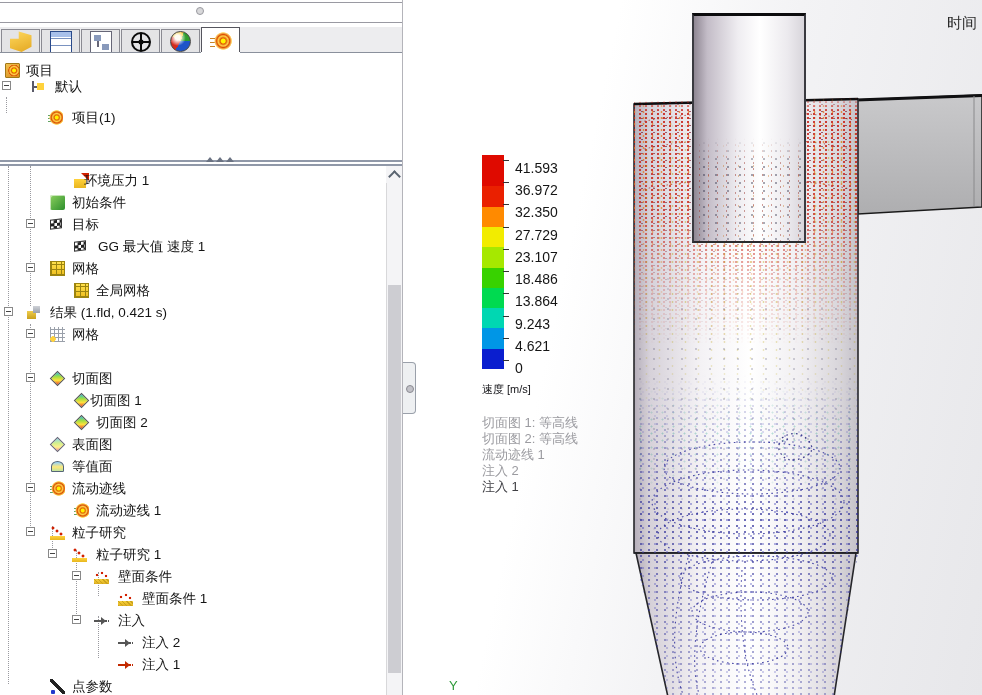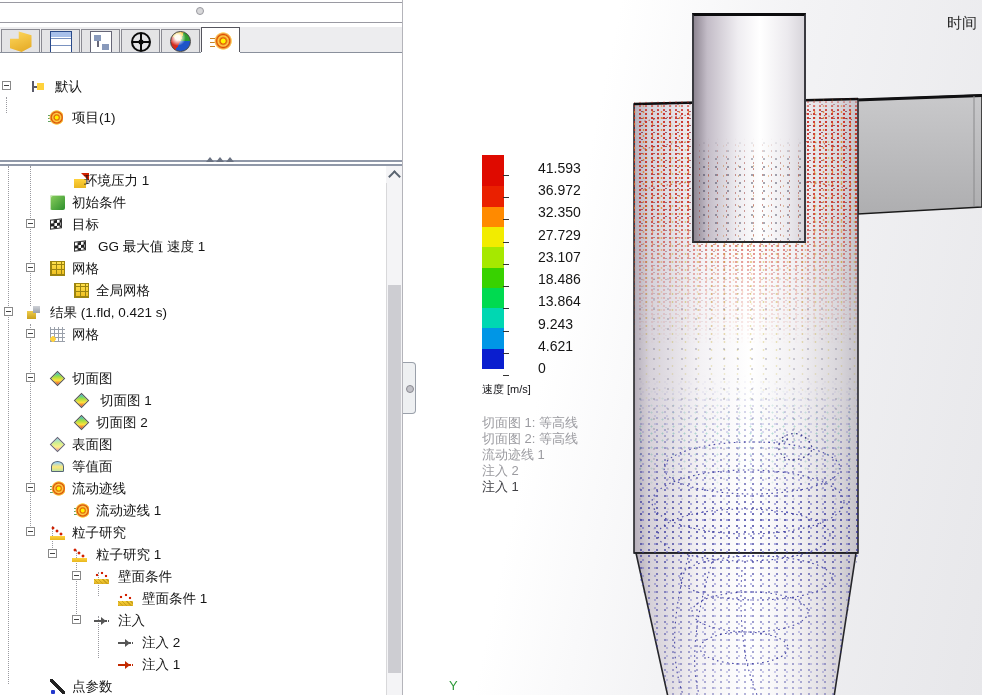--- a/index.html
+++ b/index.html
@@ -179,21 +179,21 @@
        radial-gradient(circle,rgba(45,45,70,.55) .7px,transparent 1.1px),
        radial-gradient(circle,rgba(200,110,20,.5) .7px,transparent 1.1px);
        background-size:9px 6px,12px 8px,15px 10px;background-position:1px 0,4px 3px,7px 5px;
        -webkit-mask-image:linear-gradient(180deg,transparent 122px,rgba(0,0,0,.8) 150px,rgba(0,0,0,.7) 230px);
        mask-image:linear-gradient(180deg,transparent 122px,rgba(0,0,0,.8) 150px,rgba(0,0,0,.7) 230px);}
 
   
   .legend-bar{position:absolute;left:79px;top:155px;width:22px;height:214px;display:flex;flex-direction:column;}
   .legend-bar div{flex:1;}
   .legend-bar div:first-child{flex:1.55;}
-  .lrow{position:absolute;left:100px;height:16px;display:flex;align-items:flex-end;gap:23px;}
+  .lrow{position:absolute;left:100px;height:16px;display:flex;align-items:flex-start;}
   .ltick{width:6px;height:1px;background:#333;margin-right:6px;}
   .lval{font-size:14px;color:#151515;}
   .ltitle{position:absolute;left:79px;top:382px;font-size:11px;color:#141418;}
   .pline{position:absolute;left:79px;font-size:13px;color:#9b9ba0;white-space:nowrap;}
   .pline.dark{color:#3f3f44;}
 
   .timelbl{position:absolute;left:544px;top:14px;width:36px;overflow:hidden;font-size:15px;color:#2a2a2a;white-space:nowrap;}
   .ylbl{position:absolute;left:46px;top:678px;font-size:13px;color:#2f9a3a;}
 </style>
 </head>
@@ -223,20 +223,24 @@
       </div>
     <div class="tab active" style="left:201px">
         <span class="tbi tbi-flow"></span>
       </div>
   </div>
   <div class="tabstrip-underline"></div>
   <div class="abs" style="left:201px;top:52px;width:39px;height:2px;background:#fff;z-index:6"></div>
 
   <div class="pane" style="top:54px;width:402px;height:105px">
     <div class="dots" style="left:6px;top:43px;height:16px"></div>
+    <div class="trow" style="top:6px">
+      <span class="ic ic-proj" style="left:5px"></span>
+      <span class="tl" style="left:26px">项目</span>
+    </div>
     <div class="trow" style="top:22px">
       <span class="exp" style="left:2px"></span>
       <span class="ic ic-conf" style="left:30px"></span>
       <span class="tl" style="left:55px">默认</span>
     </div>
     <div class="trow" style="top:53px">
       <span class="ic ic-flow" style="left:48px"></span>
       <span class="tl" style="left:72px">项目(1)</span>
     </div>
   </div>
@@ -292,21 +296,21 @@
       <span class="ic ic-meshG" style="left:50px"></span>
       <span class="tl" style="left:72px">网格</span>
     </div>
     <div class="trow" style="top:202px">
       <span class="exp" style="left:26px"></span>
       <span class="ic ic-cut" style="left:52px"></span>
       <span class="tl" style="left:72px">切面图</span>
     </div>
     <div class="trow" style="top:224px">
       <span class="ic ic-cut" style="left:76px"></span>
-      <span class="tl" style="left:100px">切面图 1</span>
+      <span class="tl" style="left:90px">切面图 1</span>
     </div>
     <div class="trow" style="top:246px">
       <span class="ic ic-cut" style="left:76px"></span>
       <span class="tl" style="left:96px">切面图 2</span>
     </div>
     <div class="trow" style="top:268px">
       <span class="ic ic-surf" style="left:52px"></span>
       <span class="tl" style="left:72px">表面图</span>
     </div>
     <div class="trow" style="top:290px">

